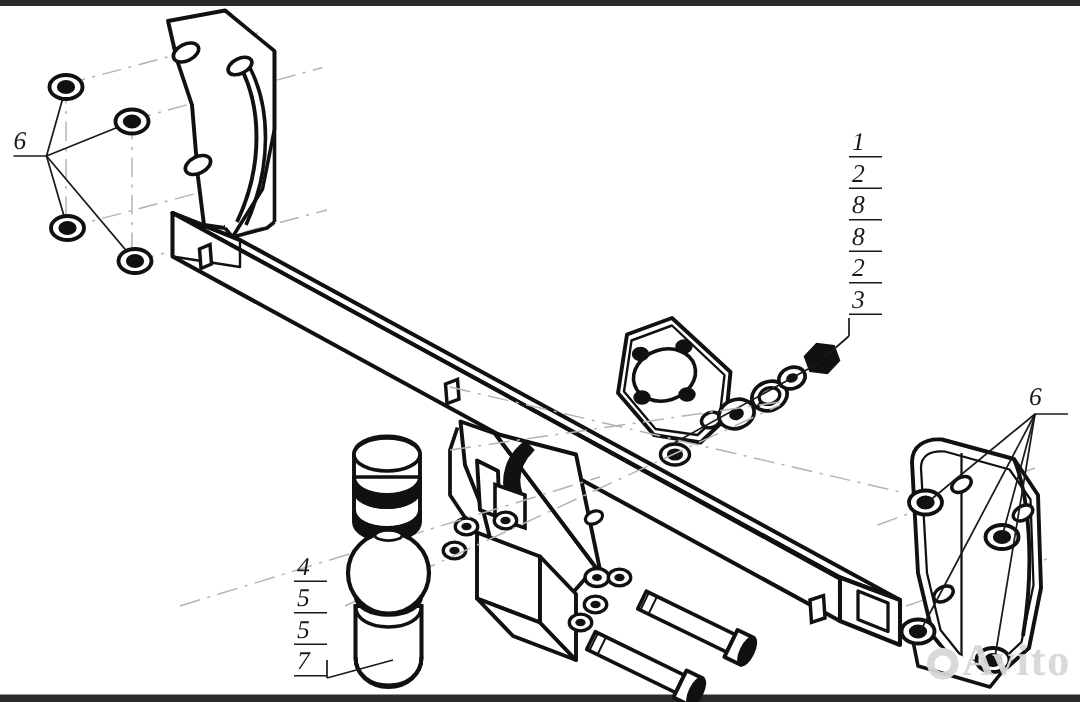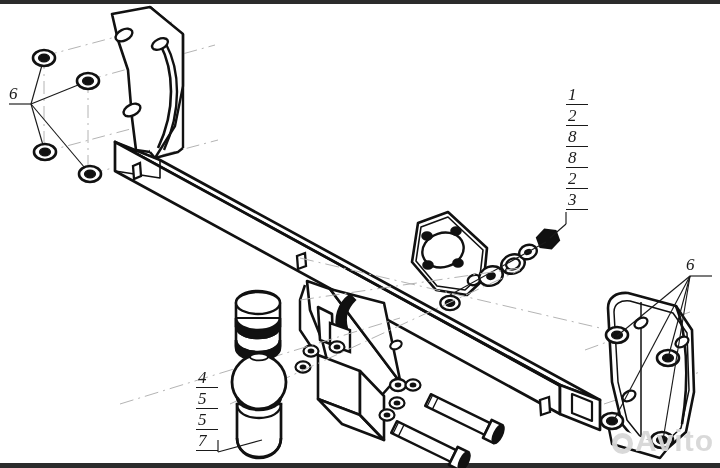--- a/index.html
+++ b/index.html
@@ -58,21 +58,21 @@
     position: absolute;
     font-family: "Liberation Serif", serif;
     font-style: italic;
     font-size: 17px;
     color: #1a1a1a;
   }
   .watermark {
     position: absolute;
     right: 6px;
     bottom: 10px;
-    font-family: Liberation Sans, sans-serif;
+    font-family: Liberation Serif, serif;
     font-weight: bold;
     font-size: 30px;
     letter-spacing: 1px;
     color: #d8d8d8;
     opacity: .95;
     pointer-events: none;
     user-select: none;
   }
   .watermark .dot {
     display: inline-block;

